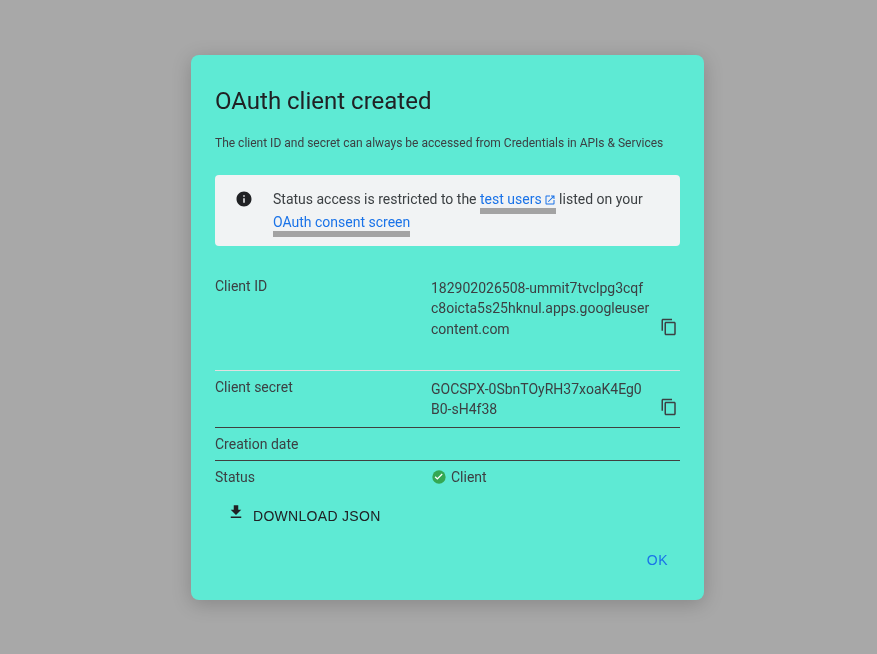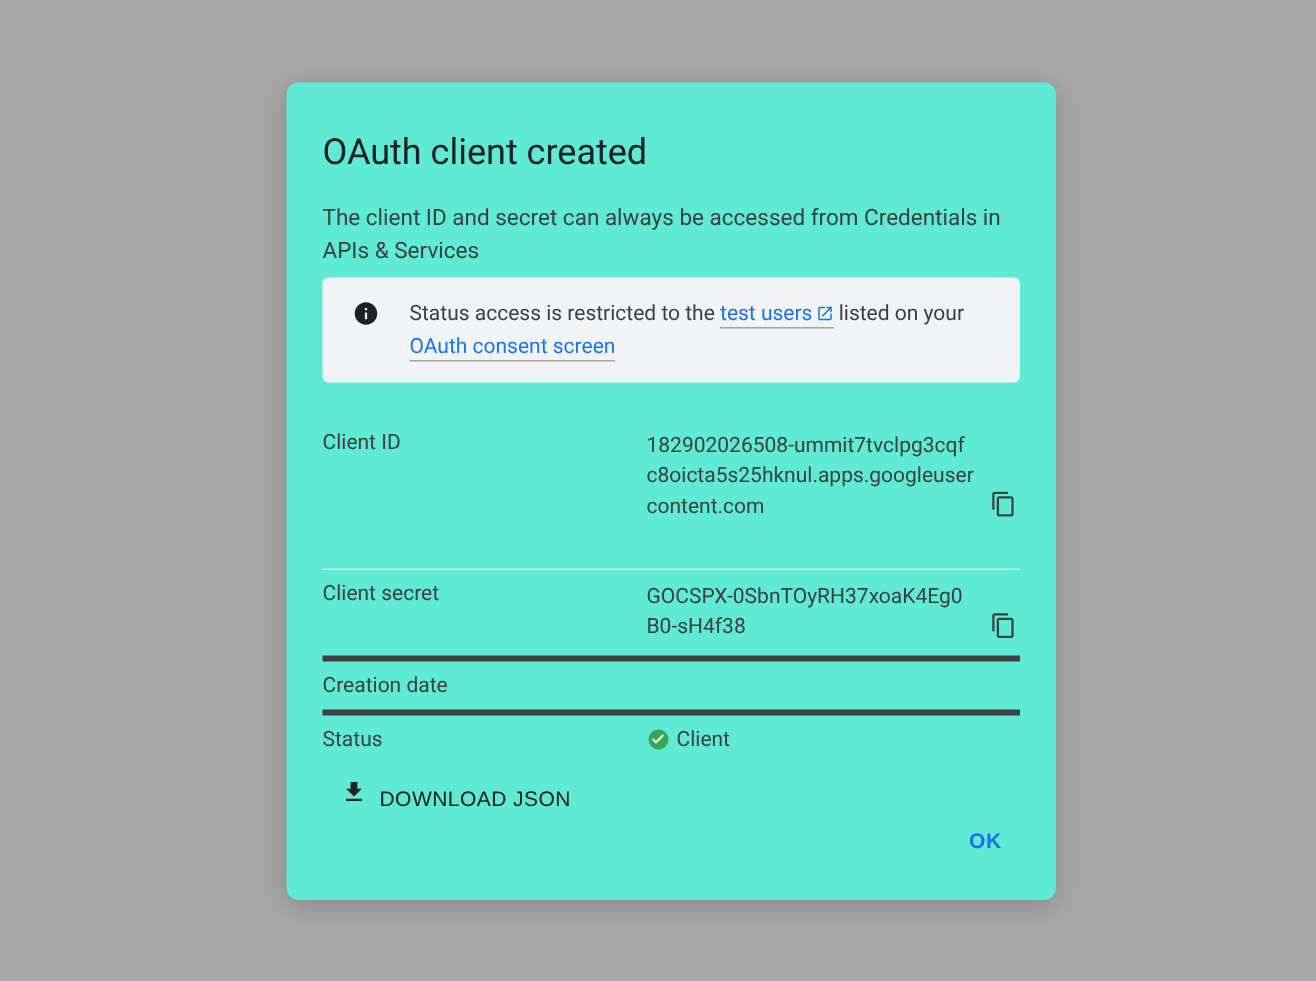--- a/index.html
+++ b/index.html
@@ -29,24 +29,24 @@
       flex-direction: column;
     }
     .dialog-title {
       font-size: 24px;
       font-weight: 400;
       color: #202124;
       margin-bottom: 20px;
       margin-top: 8px;
     }
     .dialog-subtitle {
-      font-size: 15px;
+      font-size: 12px;
       color: #3c4043;
       line-height: 1.45;
-      margin-bottom: 6px;
+      margin-bottom: 23px;
     }
     .info-banner {
       background: #f1f3f4;
       border-radius: 4px;
       padding: 14px 16px;
       display: flex;
       align-items: flex-start;
       gap: 20px;
       margin-bottom: 16px;
     }
@@ -58,35 +58,35 @@
       margin-left: 4px;
     }
     .info-text {
       font-size: 14px;
       color: #3c4043;
       line-height: 1.45;
     }
     .info-text a {
       color: #1a73e8;
       text-decoration: none;
-      border-bottom: 1px solid #a3a3a3;
+      border-bottom: 6px solid #a3a3a3;
       padding-bottom: 1px;
     }
     .ext-icon {
       display: inline-block;
       vertical-align: -2px;
       margin-left: 2px;
     }
     .details {
       margin-top: 8px;
     }
     .detail-row {
       display: flex;
       padding: 8px 0;
-      border-bottom: 4px solid #404040;
+      border-bottom: 1px solid #404040;
       font-size: 14px;
       color: #3c4043;
       align-items: flex-start;
     }
     .detail-row.no-border {
       border-bottom: none;
     }
     .detail-label {
       width: 216px;
       flex-shrink: 0;
@@ -140,21 +140,21 @@
       margin-top: auto;
       display: flex;
       justify-content: flex-end;
     }
     .ok-btn {
       background: none;
       border: none;
       cursor: pointer;
       color: #1a73e8;
       font-size: 14px;
-      font-weight: 700;
+      font-weight: 400;
       padding: 8px 12px;
       letter-spacing: 0.5px;
     }
     .spacer-row {
       height: 24px;
       border-bottom: 1px solid #e0e0e0;
     }
   </style>
 </head>
 <body>

